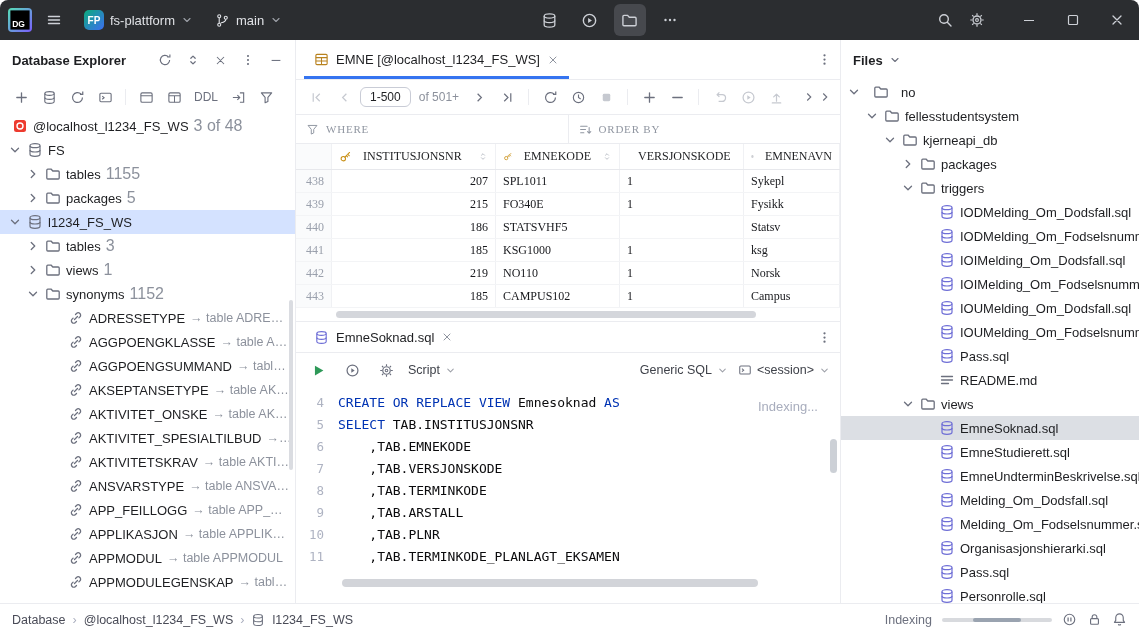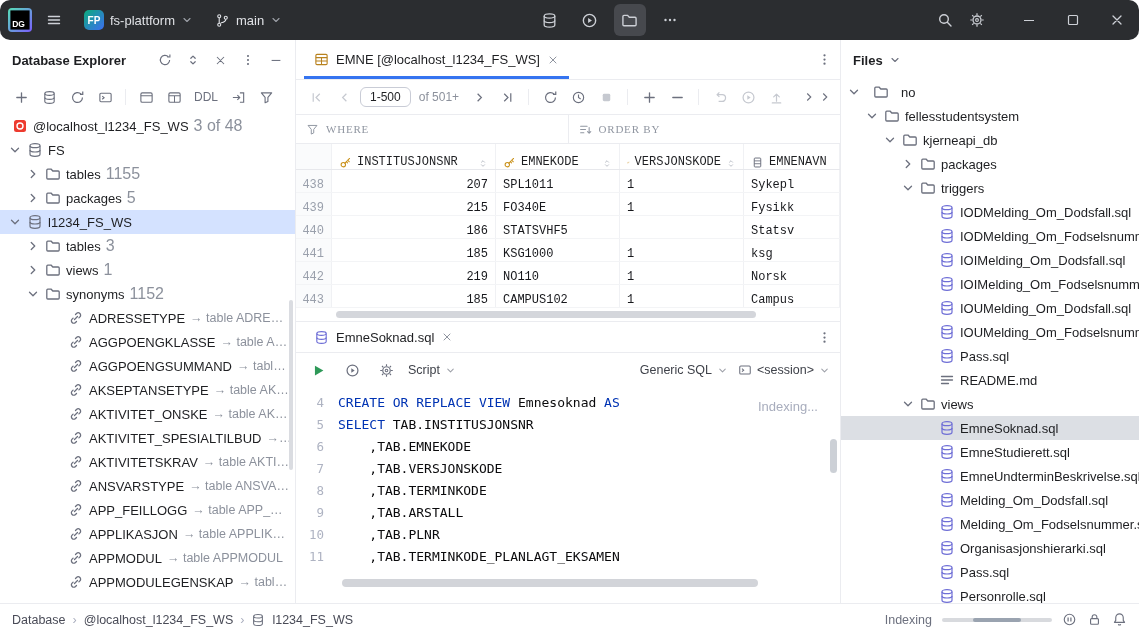--- a/index.html
+++ b/index.html
@@ -7,21 +7,21 @@
     --border:#ebecf0; --muted:#6c707e; --faint:#a8adbd; --text:#1e1f22;
     --sel-blue:#d4e2ff; --sel-gray:#dcdfe4; --accent:#3574f0; --kw:#0033b3;
     --count:#8c919c;
   }
   *{box-sizing:border-box; margin:0; padding:0;}
   body{background:#fff; font-family:"Liberation Sans","DejaVu Sans",sans-serif; color:var(--text);}
   svg{display:block;}
   .window{width:1139px; height:635px; display:flex; flex-direction:column; border-radius:8px 8px 0 0; overflow:hidden; background:#fff;}
 
   
-  .titlebar{height:40px; flex:0 0 40px; background:var(--tb-bg); display:flex; align-items:center; color:var(--tb-fg); padding:0 0 0 8px;border-radius:10px;}
+  .titlebar{height:40px; flex:0 0 40px; background:var(--tb-bg); display:flex; align-items:center; color:var(--tb-fg); padding:0 0 0 8px;}
   .tb-left{display:flex; align-items:center; gap:6px;}
   .tb-btn{background:none; border:none; width:32px; height:32px; border-radius:6px; display:grid; place-items:center; color:var(--tb-icon); cursor:pointer;}
   .tb-btn.active{background:#47494e;}
   .tb-widget{display:flex; align-items:center; gap:6px; padding:4px 8px; border-radius:6px; font-size:13px; color:var(--tb-fg); cursor:pointer;}
   .proj-badge{width:20px; height:20px; border-radius:5px; background:linear-gradient(135deg,#0cab7c,#3d6ef2); color:#fff; font-size:10px; font-weight:bold; display:grid; place-items:center;}
   .tb-center{flex:1; display:flex; align-items:center; justify-content:center; gap:8px;}
   .tb-right{display:flex; align-items:center;}
   .win-controls{display:flex; margin-left:14px;}
   .win-controls .tb-btn{width:44px; height:40px; border-radius:0;}
   .chev-s{color:#9da0a8;}
@@ -74,21 +74,21 @@
   .of{color:var(--count); font-size:12px; margin:0 4px;}
   .gt-right{margin-left:auto; display:flex; gap:2px; color:var(--muted);}
 
   .filter-row{height:30px; flex:0 0 30px; border-top:1px solid var(--border); border-bottom:1px solid var(--border); display:flex;}
   .fhalf{flex:1; display:flex; align-items:center; gap:7px; padding:0 10px; color:#9096a1;}
   .fhalf + .fhalf{border-left:1px solid var(--border);}
   .flabel{font-family:Liberation Serif, serif; font-size:11px; letter-spacing:.8px;}
 
   
   .grow{display:grid; grid-template-columns:36px 164px 124px 124px 1fr;}
-  .gcell{display:flex; align-items:flex-end; gap:5px; padding:0 7px; border-right:1px solid #f0f1f4; font-family:Liberation Mono, monospace; font-size:12px; color:#17181c; overflow:hidden; white-space:nowrap;}
+  .gcell{display:flex; align-items:center; gap:11px; padding:0 7px; border-right:1px solid #f0f1f4; font-family:Liberation Serif, serif; font-size:12px; color:#17181c; overflow:hidden; white-space:nowrap;}
   .ghead{height:26px; border-bottom:1px solid #e7e8ec;}
   .ghead .gcell{color:var(--text);}
   .sort{margin-left:auto; color:#b4b8c0; flex:0 0 10px;}
   .drow{height:23px; border-bottom:1px solid #f3f4f6;}
   .gnum{justify-content:flex-end; color:#9aa0ac; background:#fafbfc;}
   .ralign{justify-content:flex-end;}
   .hscroll{height:13px; flex:0 0 13px; position:relative;}
   .hthumb{position:absolute; left:40px; top:3px; width:420px; height:7px; background:#d4d6db; border-radius:4px;}
 
   

